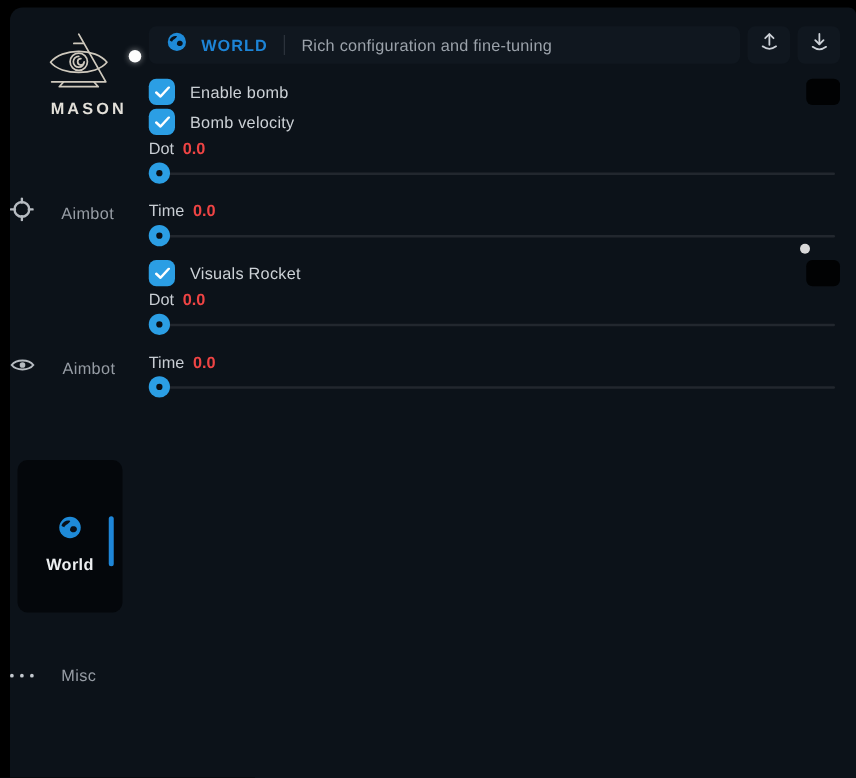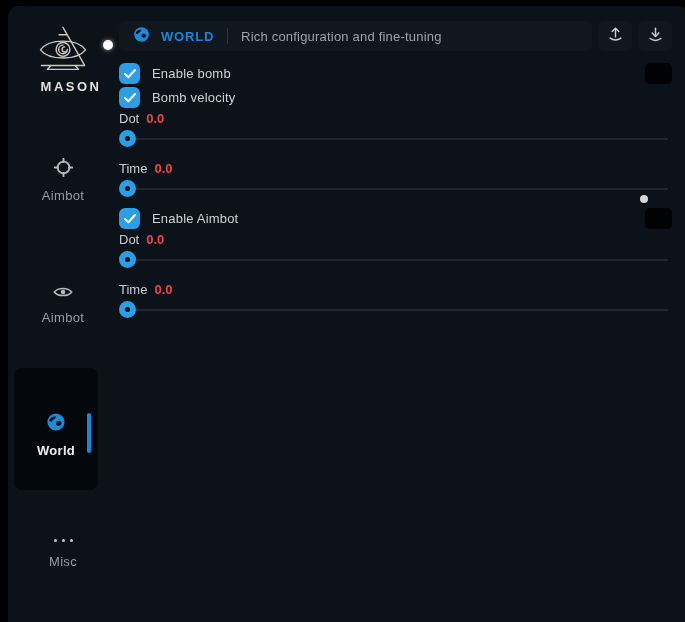--- a/index.html
+++ b/index.html
@@ -8,22 +8,22 @@
 
   .window { position:absolute; left:8px; top:6px; width:677px; height:616px;
             background:#0c1219; border-radius:10px 6px 0 0; }
 
   
   .sidebar { position:absolute; left:0; top:0; width:110px; height:100%; }
   .brand { position:absolute; top:18px; left:0; width:110px; text-align:center; }
   .brand svg { display:block; margin:0 auto; }
   .brand-name { margin-top:5px; font-size:13px; font-weight:bold; letter-spacing:2.5px;
                 color:#e3e0d9;margin-left:16px; }
-  .side-item { position:absolute; left:0; width:110px; display:flex; flex-direction:column;
-               align-items:center; gap:7px; cursor:default;text-align:right; }
+  .side-item { position:absolute; left:0; width:110px; display:flex; flex-direction:row;
+               align-items:center; gap:22px; cursor:default;text-align:right; }
   .side-label { font-size:13px; color:#969ca4; letter-spacing:.3px; }
   .item-aimbot { top:152px; }
   .item-visuals { top:279px; }
   .item-misc { top:527px; }
   .ellipsis { display:flex; gap:5px; height:14px; align-items:center; }
   .ellipsis i { width:3px; height:3px; border-radius:50%; background:#c3c8ce; }
 
   .active-panel { position:absolute; left:6px; top:362px; width:84px; height:122px;
                   background:#04070b; border-radius:8px; }
   .active-panel .inner { display:flex; flex-direction:column; align-items:center;
@@ -209,21 +209,21 @@
           <i></i>
         </div>
     </div>
 
     <div class="toggle-row mt10">
       <div class="checkbox">
         <svg width="12" height="10" viewBox="0 0 12 10" fill="none" stroke="#fff" stroke-width="2" stroke-linecap="round" stroke-linejoin="round">
             <path d="M1 5 L4.4 8.2 L11 1"></path>
           </svg>
       </div>
-      <span class="toggle-label">Enable Aimbot</span>
+      <span class="toggle-label">Visuals Rocket</span>
       <div class="swatch" style="background: rgb(1, 2, 3);"></div>
     </div>
 
 
     <div class="slider-label-row mt14">
       <span class="slider-name">Dot</span>
       <span class="slider-value">0.0</span>
     </div>
     <div class="slider mt4">
       <div class="slider-track"></div>

